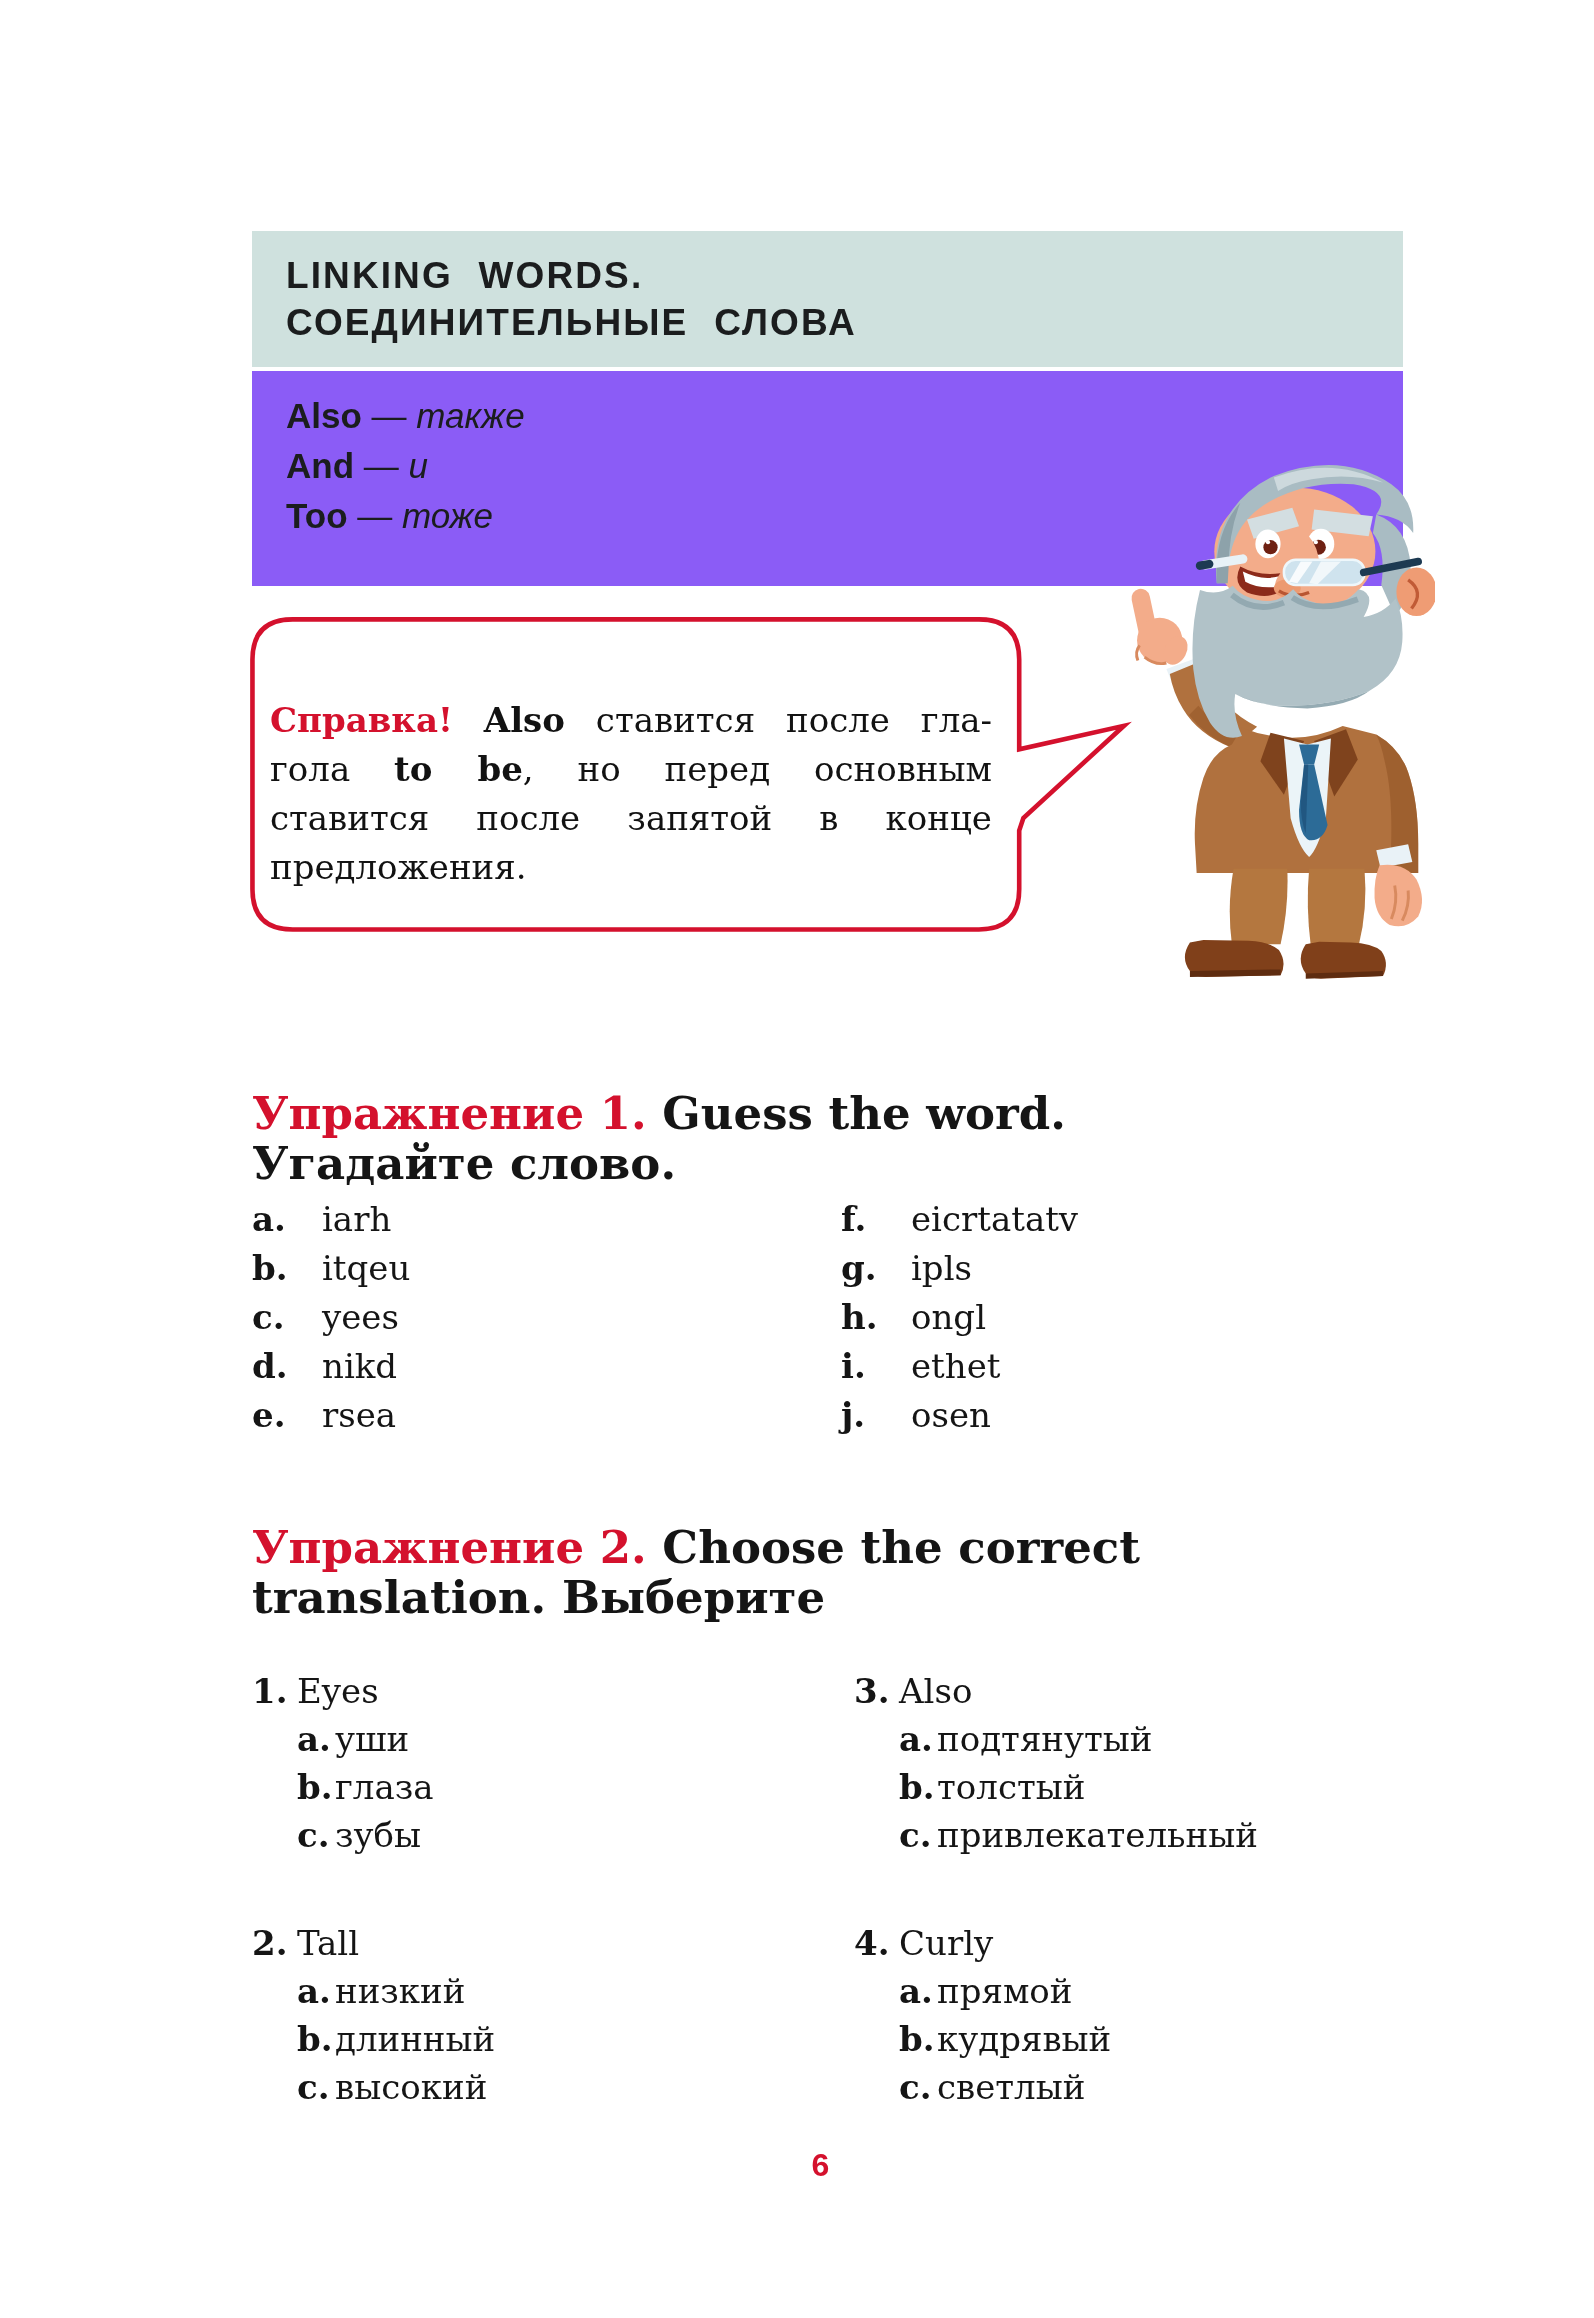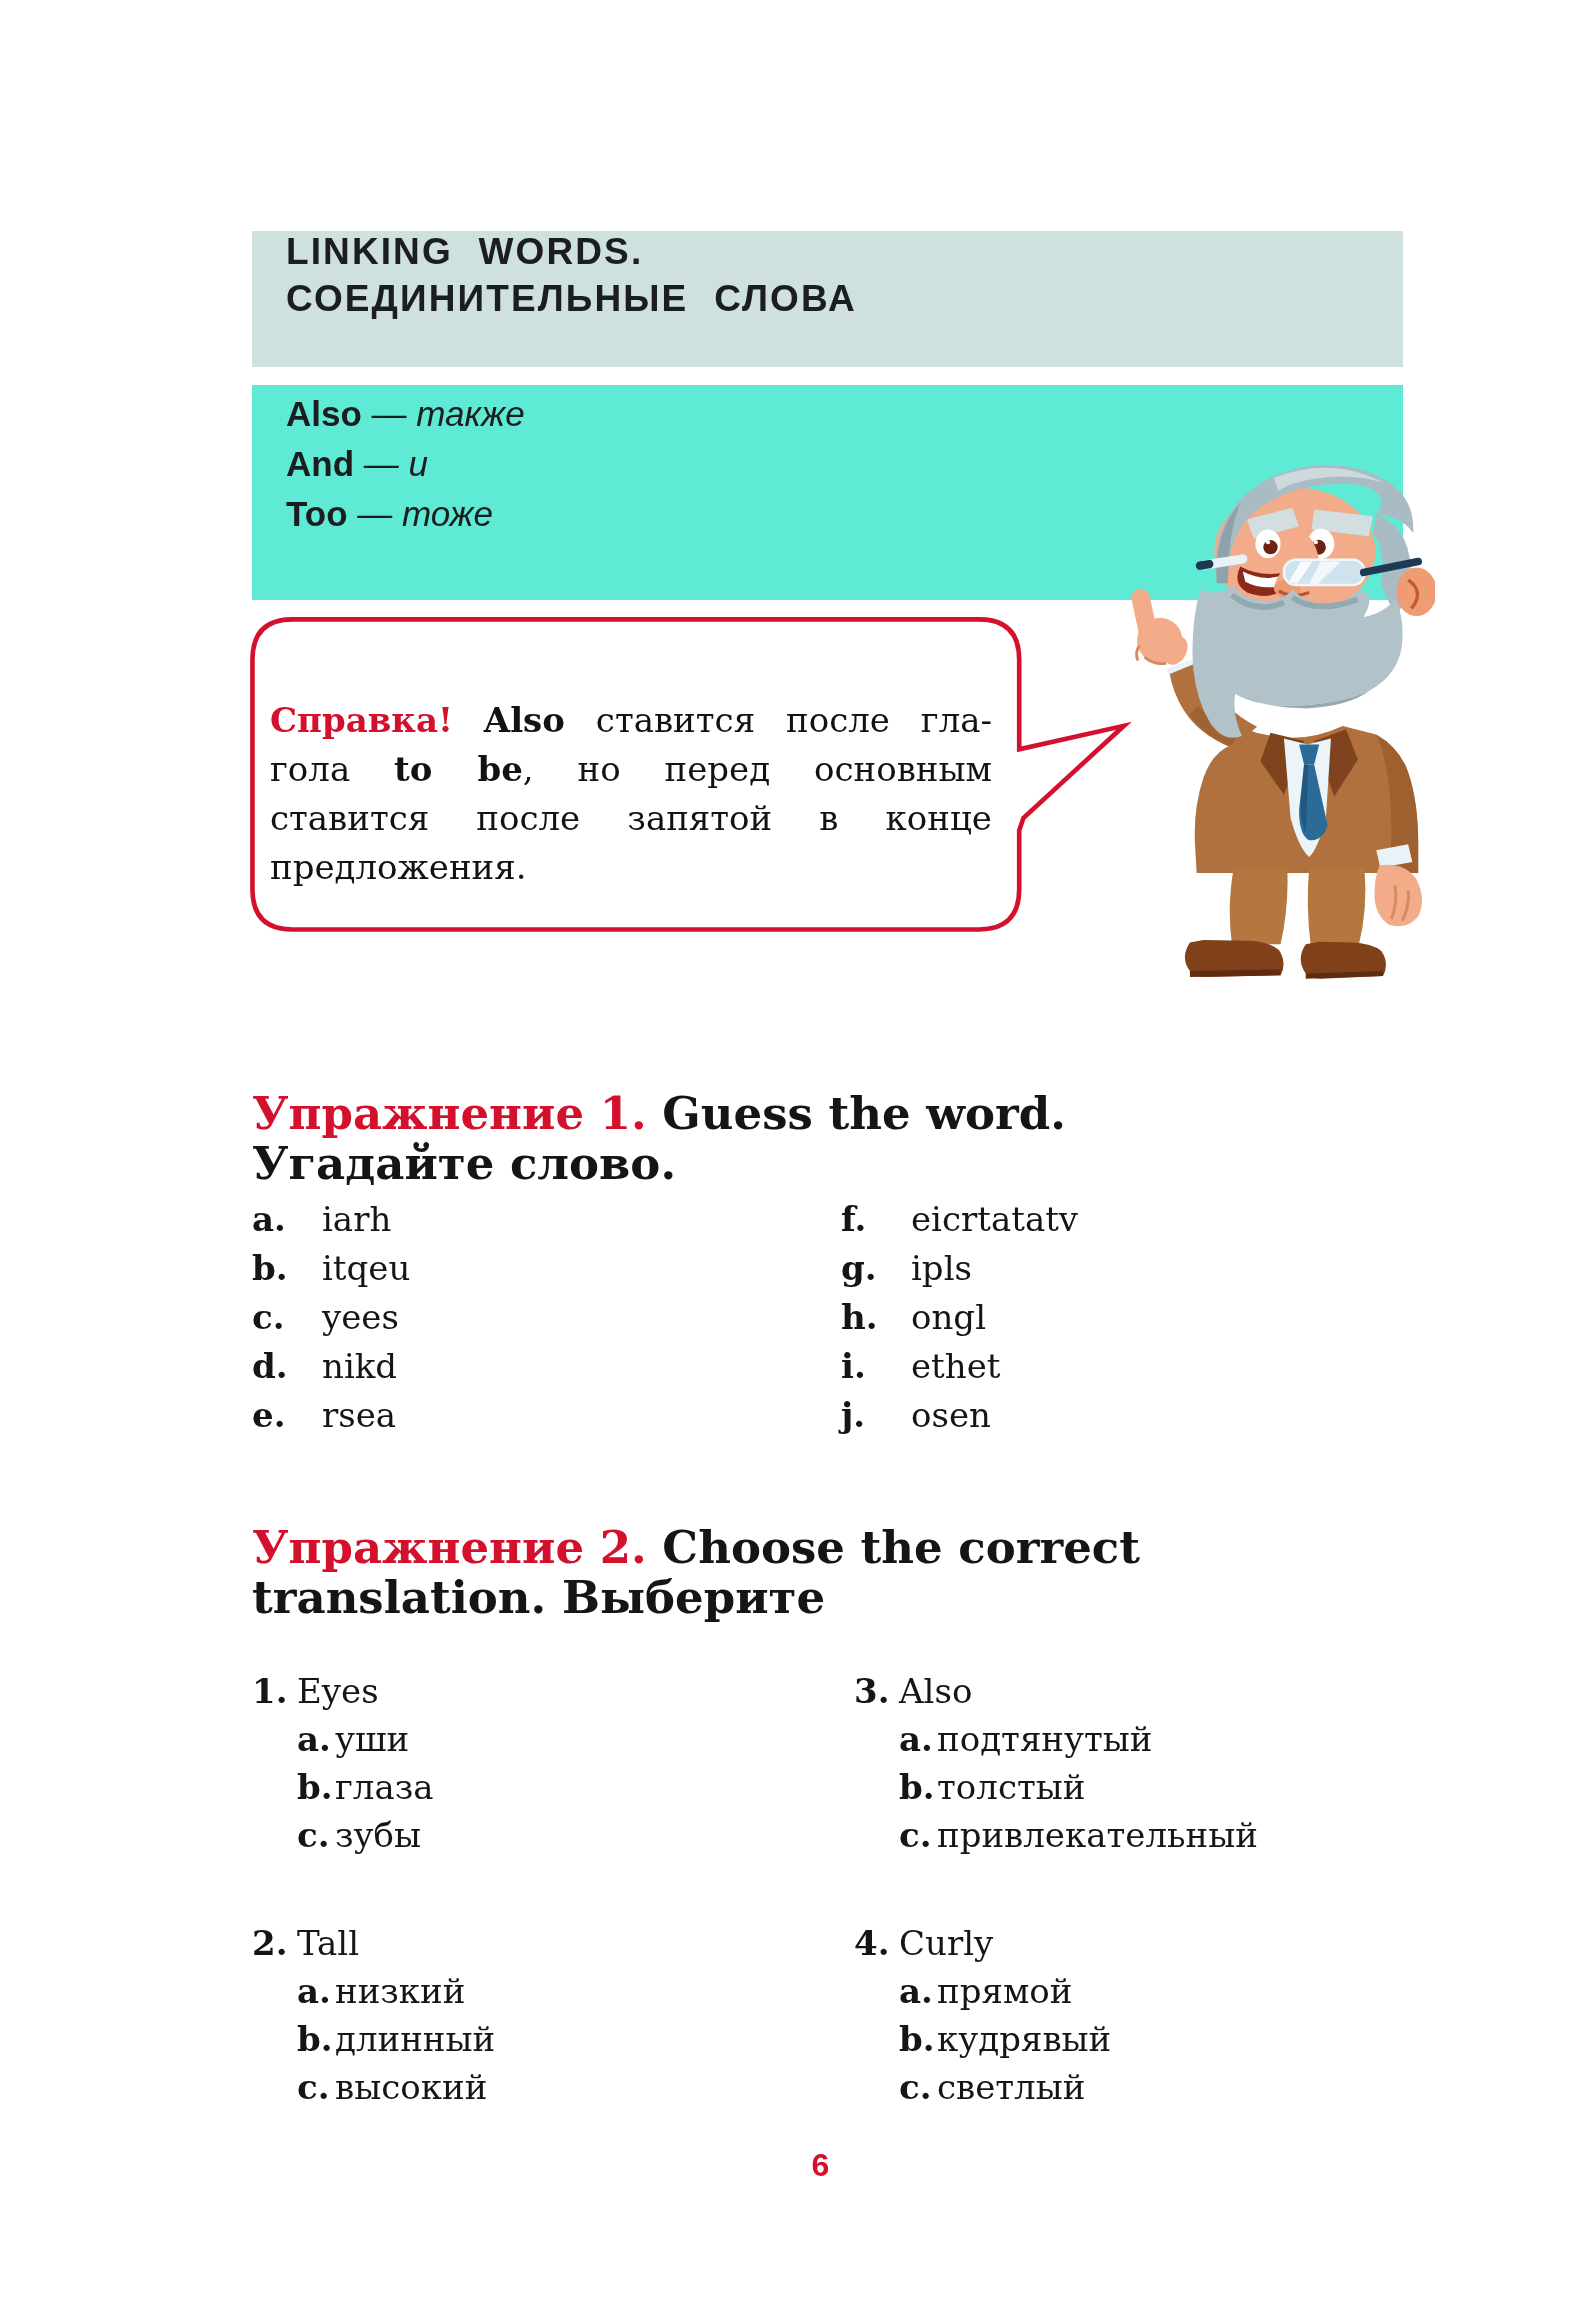--- a/index.html
+++ b/index.html
@@ -2,24 +2,24 @@
 <html style="font-size:13.4px"><head>
 <meta charset="utf-8">
 <style>
   html,body{margin:0;padding:0;background:#ffffff;}
   .page{position:relative;width:1594px;height:2319px;background:#ffffff;overflow:hidden;
         font-family:"DejaVu Serif","Liberation Serif",serif;color:#151515;}
 
   
   .header-box{position:absolute;left:252px;top:231px;width:1151px;z-index:1;}
   .band{box-sizing:border-box;padding-left:34px;}
-  .band-title{background:#cfe1de;height:136px;display:flex;flex-direction:column;row-gap:5px;
+  .band-title{background:#cfe1de;height:136px;display:flex;flex-direction:column;justify-content:center;row-gap:5px;
       font-family:"Liberation Sans",sans-serif;font-weight:700;font-size:37px;line-height:42px;
       letter-spacing:2.1px;word-spacing:13.4px;color:#1b1d1e;}
-  .band-vocab{background:#5eead4;height:215px;margin-top:18px;padding-top:4px;
+  .band-vocab{background:#8b5cf6;height:215px;margin-top:4px;padding-top:20px;
       font-family:"Liberation Sans",sans-serif;font-size:35px;line-height:50px;color:#1b1d1e;}
   .vocab-word{font-weight:700;}
   .vocab-tr{font-style:italic;}
 
   
   .bubble-svg{position:absolute;left:246px;top:611px;width:902px;height:331px;z-index:2;}
   .note{position:absolute;left:270px;top:696px;width:722px;z-index:4;font-size:34px;line-height:49px;color:#121212;}
   .note-line{text-align:justify;text-align-last:justify;}
   .note-line.last{text-align-last:left;}
   .red{color:#d4112d;font-weight:700;}

